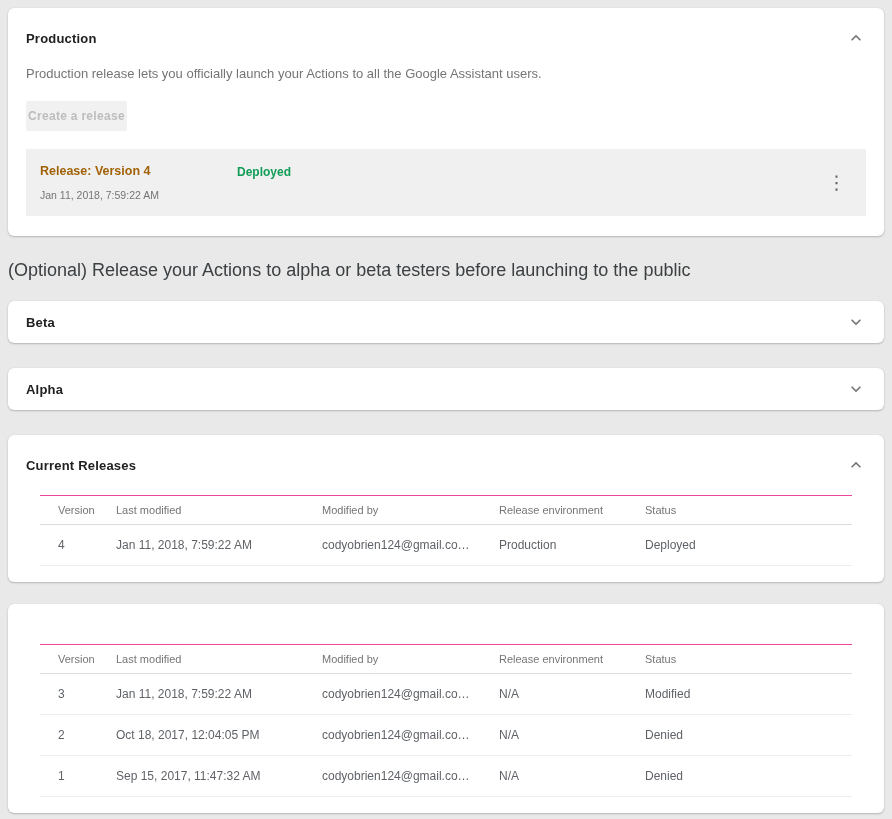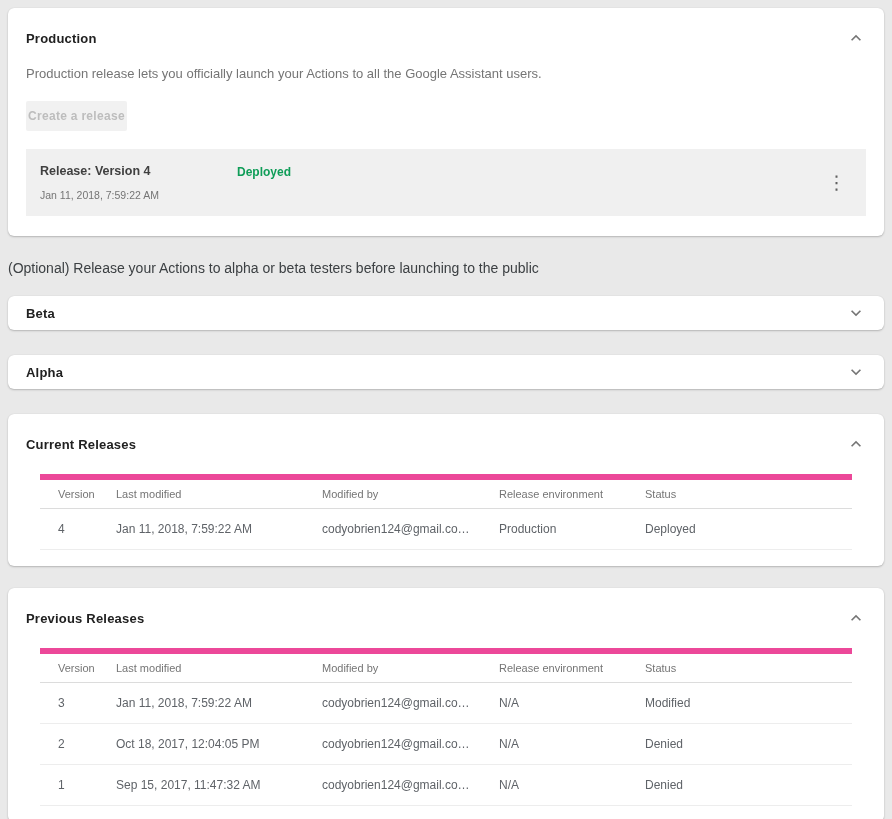--- a/index.html
+++ b/index.html
@@ -64,21 +64,21 @@
   }
 
   .release-row {
     margin-top: 18px;
     background: #f0f0f0;
     padding: 15px 14px 15px 14px;
     display: flex;
     align-items: flex-start;
   }
   .release-info { width: 197px; }
-  .release-name { font-size: 12.5px; font-weight: bold; color: #404040; }
+  .release-name { font-size: 12.5px; font-weight: bold; color: #a16207; }
   .release-date { margin-top: 11px; font-size: 10.5px; color: #757575; }
   .release-status {
     font-size: 12px;
     font-weight: bold;
     color: #0f9d58;
     padding-top: 1px;
   }
   .kebab-btn {
     margin-left: auto;
     align-self: center;
@@ -86,47 +86,47 @@
     border: none;
     cursor: pointer;
     font-size: 19px;
     line-height: 1;
     color: #616161;
     padding: 2px 6px;
   }
 
   
   .optional-note {
-    font-size: 14px;
+    font-size: 18px;
     color: #3c4043;
     margin: 0 0 20px 0;
   }
 
   
   .card-collapsed { margin-bottom: 25px; }
-  .card-collapsed .card-header { height: 34px; padding: 0 18px; cursor: pointer; }
+  .card-collapsed .card-header { height: 42px; padding: 0 18px; cursor: pointer; }
 
   
   .card-table { padding: 20px 0 16px 0; }
   .card-table .card-header { padding: 0 18px; gap: 20px; }
   .card-current { margin-bottom: 22px; }
 
   table.releases {
     margin: 20px 32px 0 32px;
     width: calc(100% - 64px);
     border-collapse: collapse;
     table-layout: fixed;
   }
   table.releases th {
     text-align: left;
     font-weight: normal;
     font-size: 11px;
     color: #757575;
     padding: 8px 4px 8px 0;
-    border-top: 6px solid #ec4899;
+    border-top: 1px solid #ec4899;
     border-bottom: 1px solid #dcdcdc;
   }
   table.releases td {
     font-size: 12px;
     color: #5f6368;
     padding: 13px 4px 13px 0;
     border-bottom: 1px solid #ededed;
     white-space: nowrap;
     overflow: hidden;
   }
@@ -227,28 +227,20 @@
           <td>Jan 11, 2018, 7:59:22 AM</td>
           <td>codyobrien124@gmail.co…</td>
           <td>Production</td>
           <td>Deployed</td>
         </tr>
       </tbody>
     </table>
   </section>
 
   <section class="card card-table">
-    <div class="card-header">
-      <h2 class="card-title">Previous Releases</h2>
-      <button class="chevron-btn">
-        <svg width="20" height="20" viewBox="0 0 24 24" fill="#757575">
-          <path d="M7.41 15.41 12 10.83l4.59 4.58L18 14l-6-6-6 6z"></path>
-        </svg>
-      </button>
-    </div>
 
     <table class="releases">
       <colgroup>
         <col class="c-version">
           <col class="c-modified">
           <col class="c-by">
           <col class="c-env">
           <col class="c-status">
       </colgroup>
       <thead>

